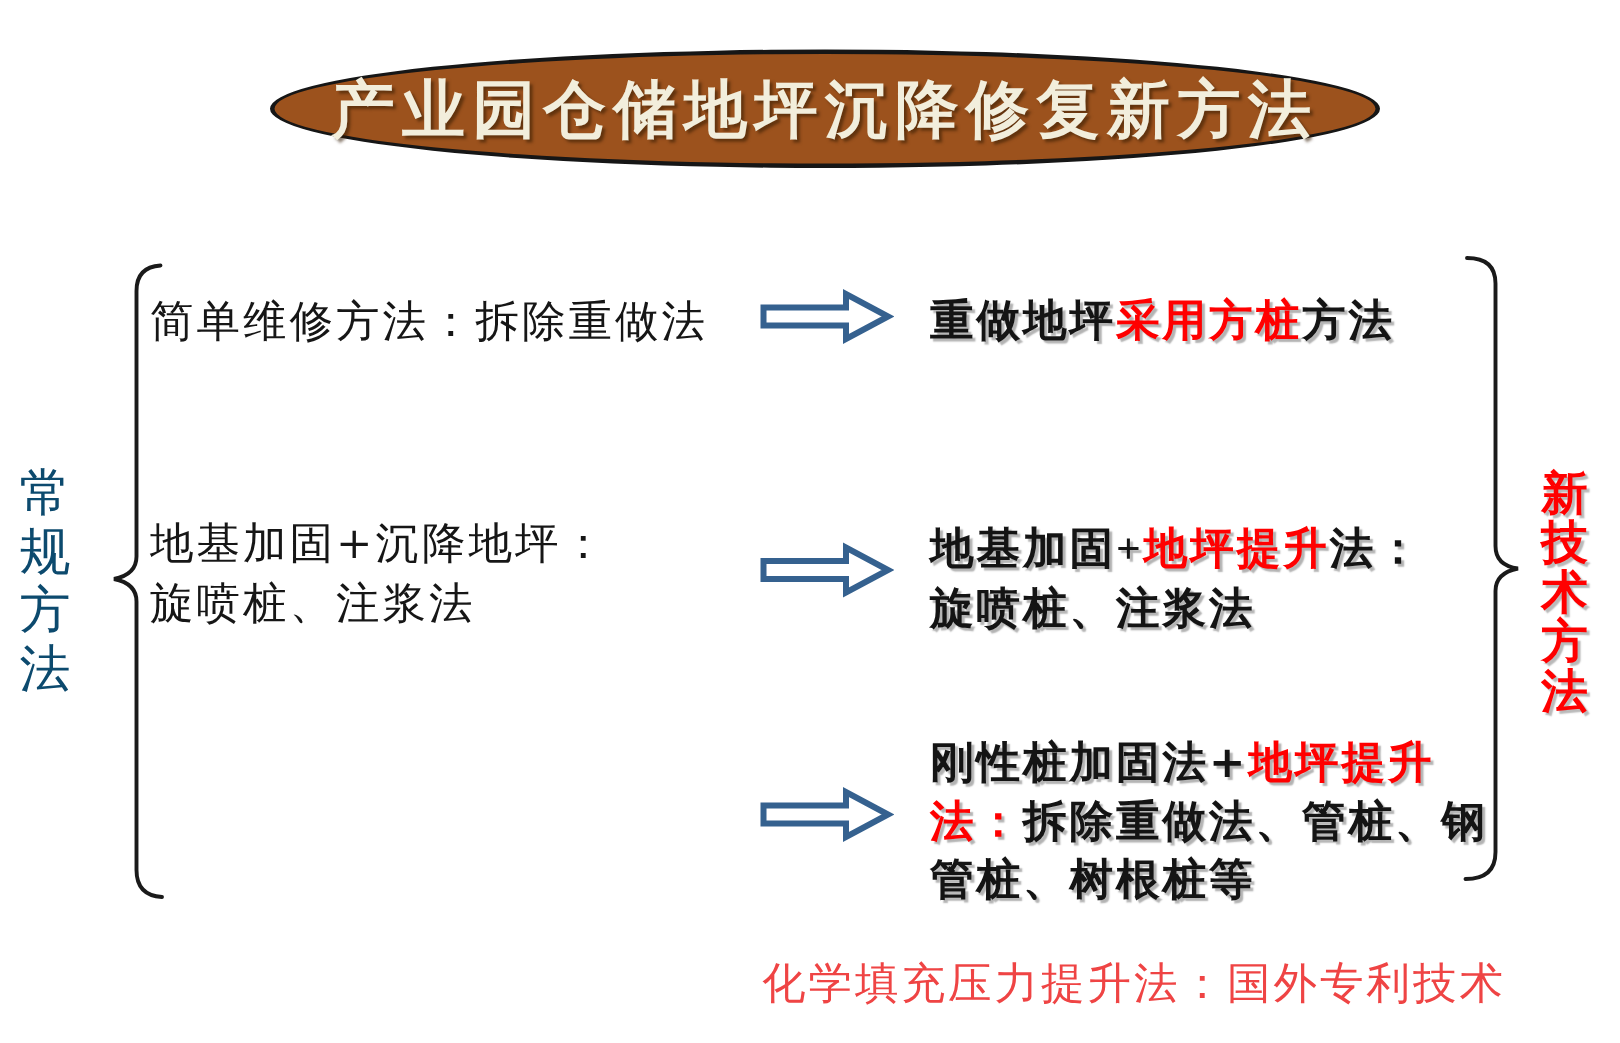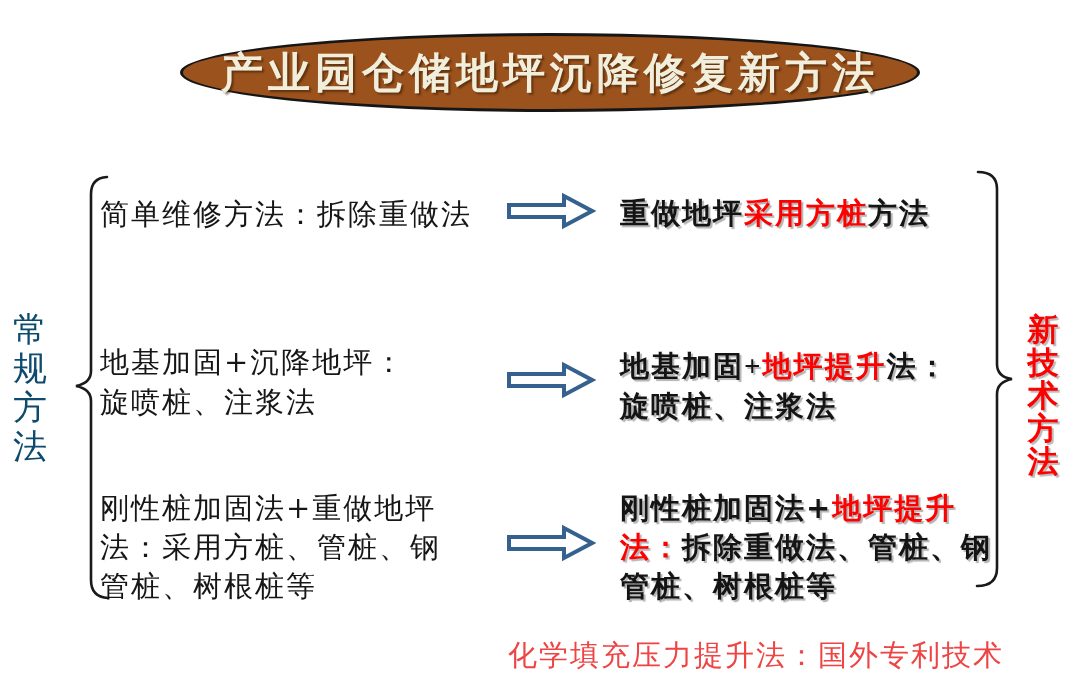--- a/index.html
+++ b/index.html
@@ -81,23 +81,20 @@
     <path d="M107,177 Q91,178 91,194 L91,371 Q91,383 76,386 Q91,389 91,401 L91,580 Q91,597 108,598" fill="none" stroke="#1a1a1a" stroke-width="2.6" stroke-linecap="round"></path>
     <path d="M978,172 Q997,172 997,189 L997,364 Q997,377 1012,379 Q997,382 997,394 L997,568 Q997,586 977,586" fill="none" stroke="#1a1a1a" stroke-width="2.6" stroke-linecap="round"></path>
   </svg>
 
   <div class="v-label left">常规方法</div>
   <div class="v-label right">新技术方法</div>
 
   <div class="row-left" id="row1-left">简单维修方法：拆除重做法</div>
   <div class="row-left" id="row2-left">地基加固+沉降地坪：
 旋喷桩、注浆法</div>
-  <div class="row-left" id="row3-left">刚性桩加固法+重做地坪
-法：采用方桩、管桩、钢
-管桩、树根桩等</div>
 
   <div class="arrow" id="arrow-1">
     <svg viewBox="0 0 90 38">
         <path d="M3 13 H58 V4 L86 19 L58 34 V25 H3 Z" fill="#ffffff" stroke="#35618F" stroke-width="4" stroke-linejoin="miter" class="arrow-path"></path>
       </svg>
   </div>
   <div class="arrow" id="arrow-2">
     <svg viewBox="0 0 90 38">
         <path d="M3 13 H58 V4 L86 19 L58 34 V25 H3 Z" fill="#ffffff" stroke="#35618F" stroke-width="4" stroke-linejoin="miter" class="arrow-path"></path>
       </svg>

